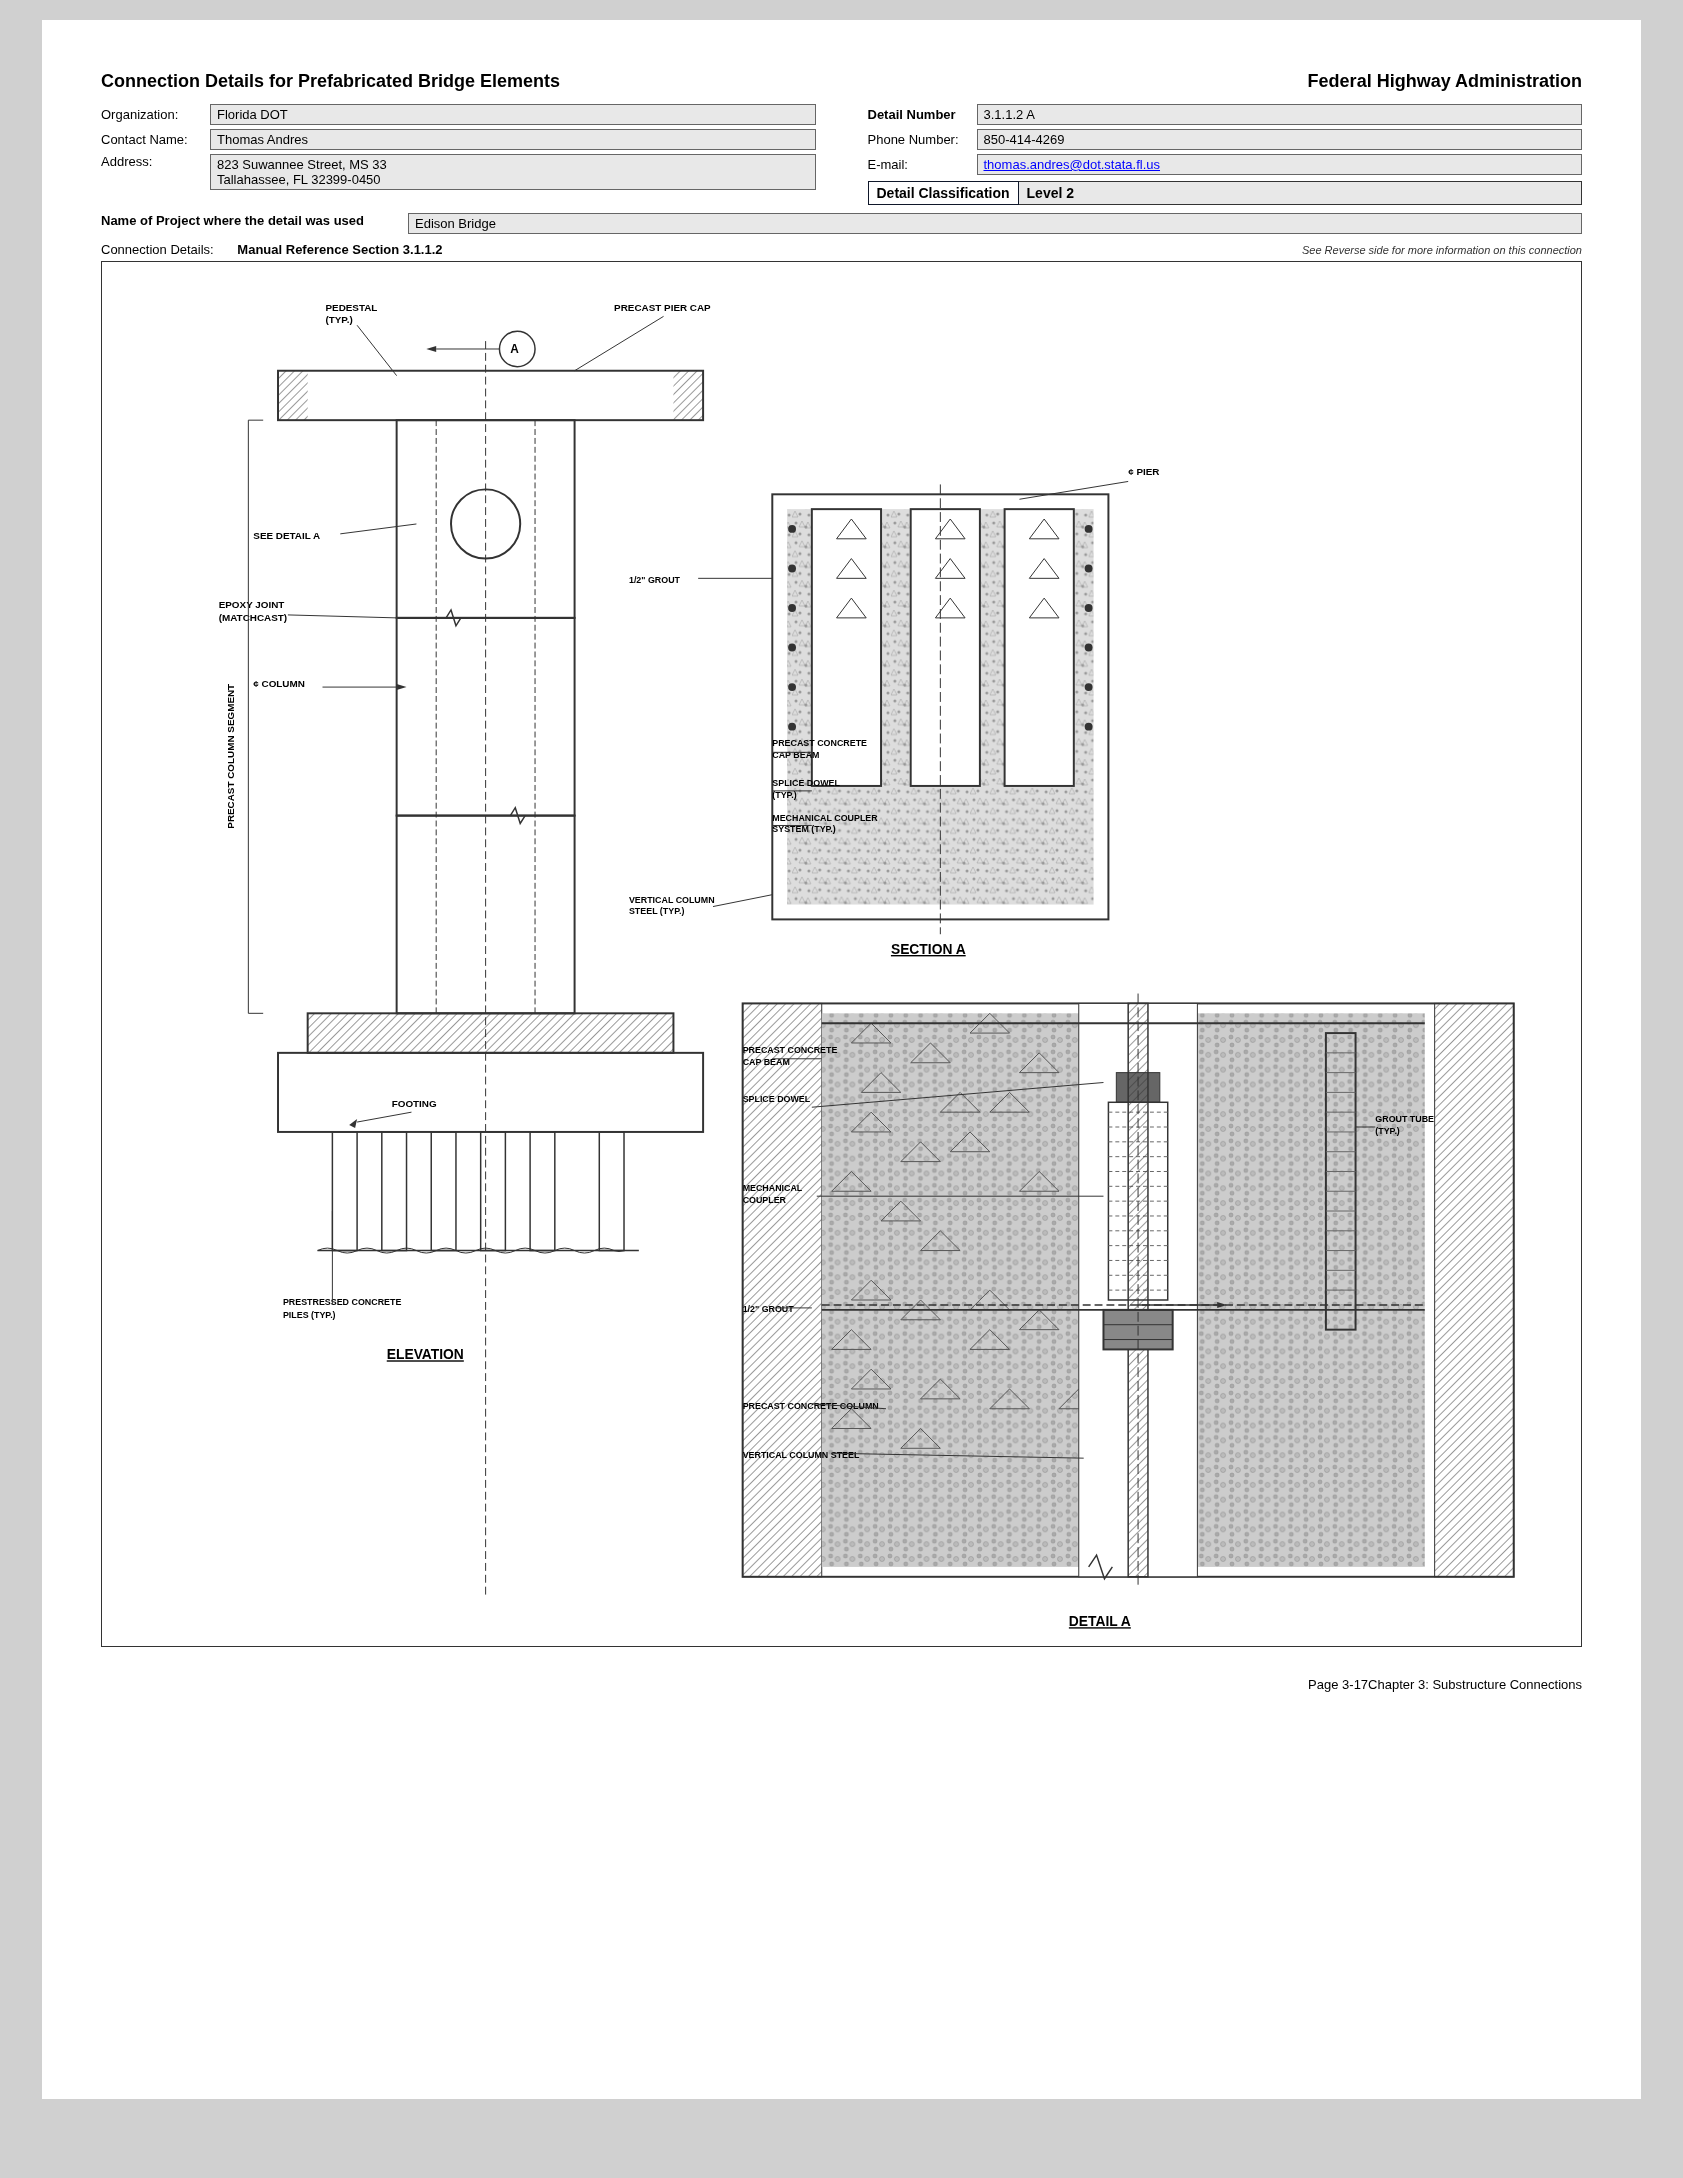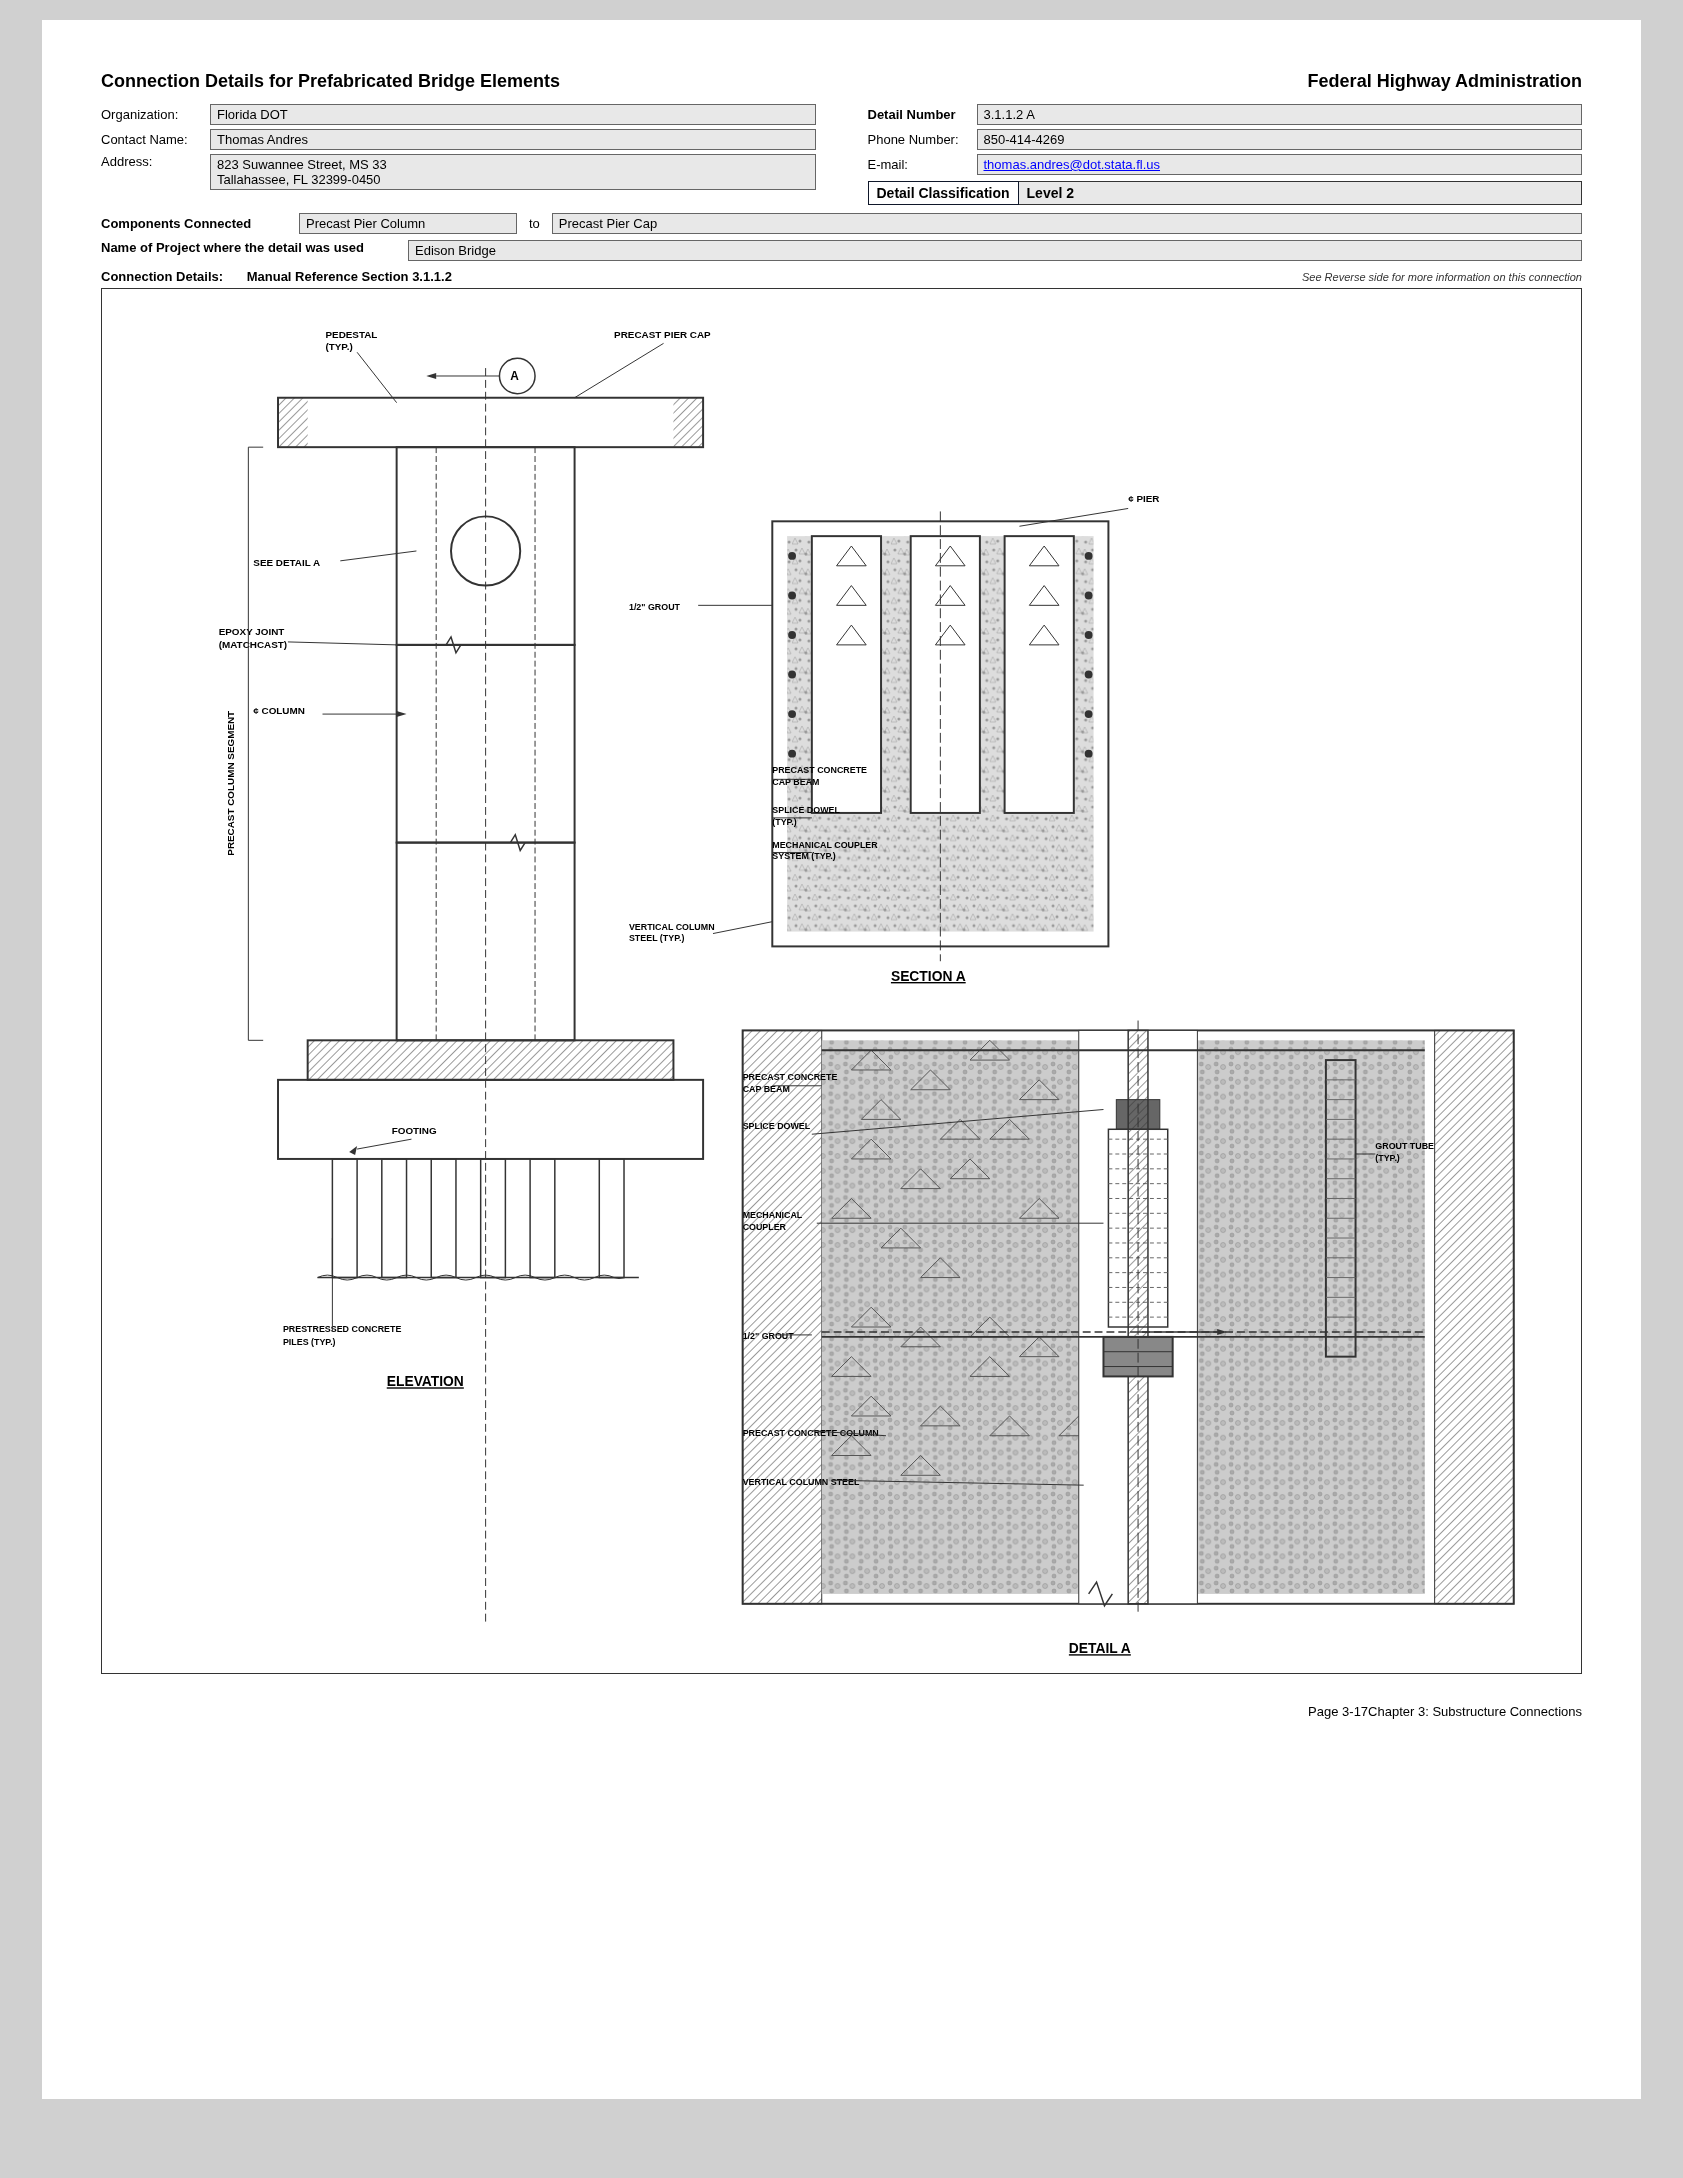--- a/index.html
+++ b/index.html
@@ -125,21 +125,21 @@
     }
     .connection-details-row {
       display: flex;
       align-items: center;
       justify-content: space-between;
       margin-top: 8px;
       margin-bottom: 4px;
       font-size: 13px;
     }
     .connection-details-left {
-      font-weight: bold;
+      font-weight: normal;
     }
     .connection-details-ref {
       font-weight: bold;
       margin-left: 20px;
     }
     .connection-details-note {
       font-size: 11px;
       font-style: italic;
       color: #333;
     }
@@ -211,26 +211,20 @@
         <span class="info-label">E-mail:</span>
         <span class="info-value link">thomas.andres@dot.stata.fl.us</span>
       </div>
       <div class="detail-classification-row">
         <span class="detail-class-label">Detail Classification</span>
         <span class="detail-class-value">Level 2</span>
       </div>
     </div>
   </div>
 
-  <div class="components-row">
-    <span class="components-label">Components Connected</span>
-    <span class="components-value">Precast Pier Column</span>
-    <span class="components-to">to</span>
-    <span class="components-value" style="flex:1;">Precast Pier Cap</span>
-  </div>
 
   <div class="project-row">
     <span class="project-label">Name of Project where the detail was used</span>
     <span class="project-value">Edison Bridge</span>
   </div>
 
   <div class="connection-details-row">
     <div>
       <span class="connection-details-left">Connection Details:</span>
       <span class="connection-details-ref">Manual Reference Section 3.1.1.2</span>

